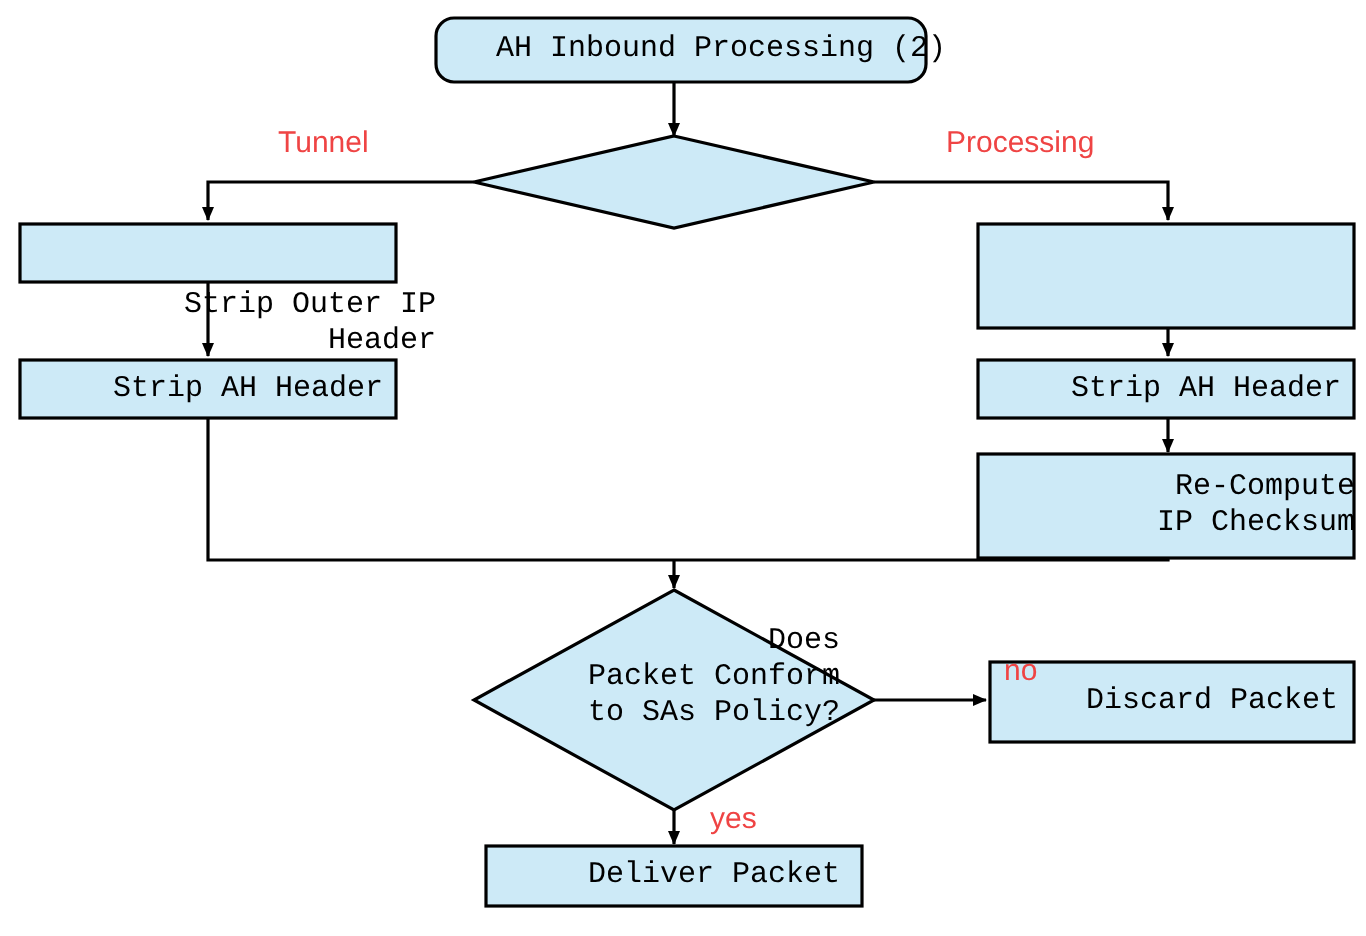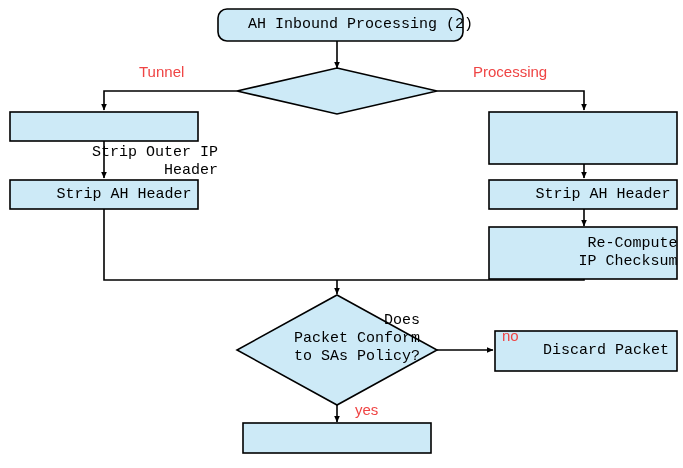--- a/index.html
+++ b/index.html
@@ -118,20 +118,21 @@
 
   <div class="node-text" style="left:514px; top:227px; width:188px; height:52px;">Re-Compute
 IP Checksum</div>
 
   <div class="node-text" style="left:247px; top:306px; width:180px; height:66px;">Does
 Packet Conform
 to SAs Policy?</div>
 
   <div class="node-text" style="left:495px; top:331px; width:182px; height:40px;">Discard Packet</div>
 
+  <div class="node-text" style="left:243px; top:423px; width:188px; height:30px;">Deliver Packet</div>
 
   <div class="edge-label" style="left:139px; top:63px;">Tunnel</div>
 
   <div class="edge-label" style="left:473px; top:63px;">Processing</div>
 
   <div class="edge-label" style="left:475px; top:327px;margin-left:27px;">no</div>
 
   <div class="edge-label" style="left:355px; top:401px;">yes</div>
 
 </div>

